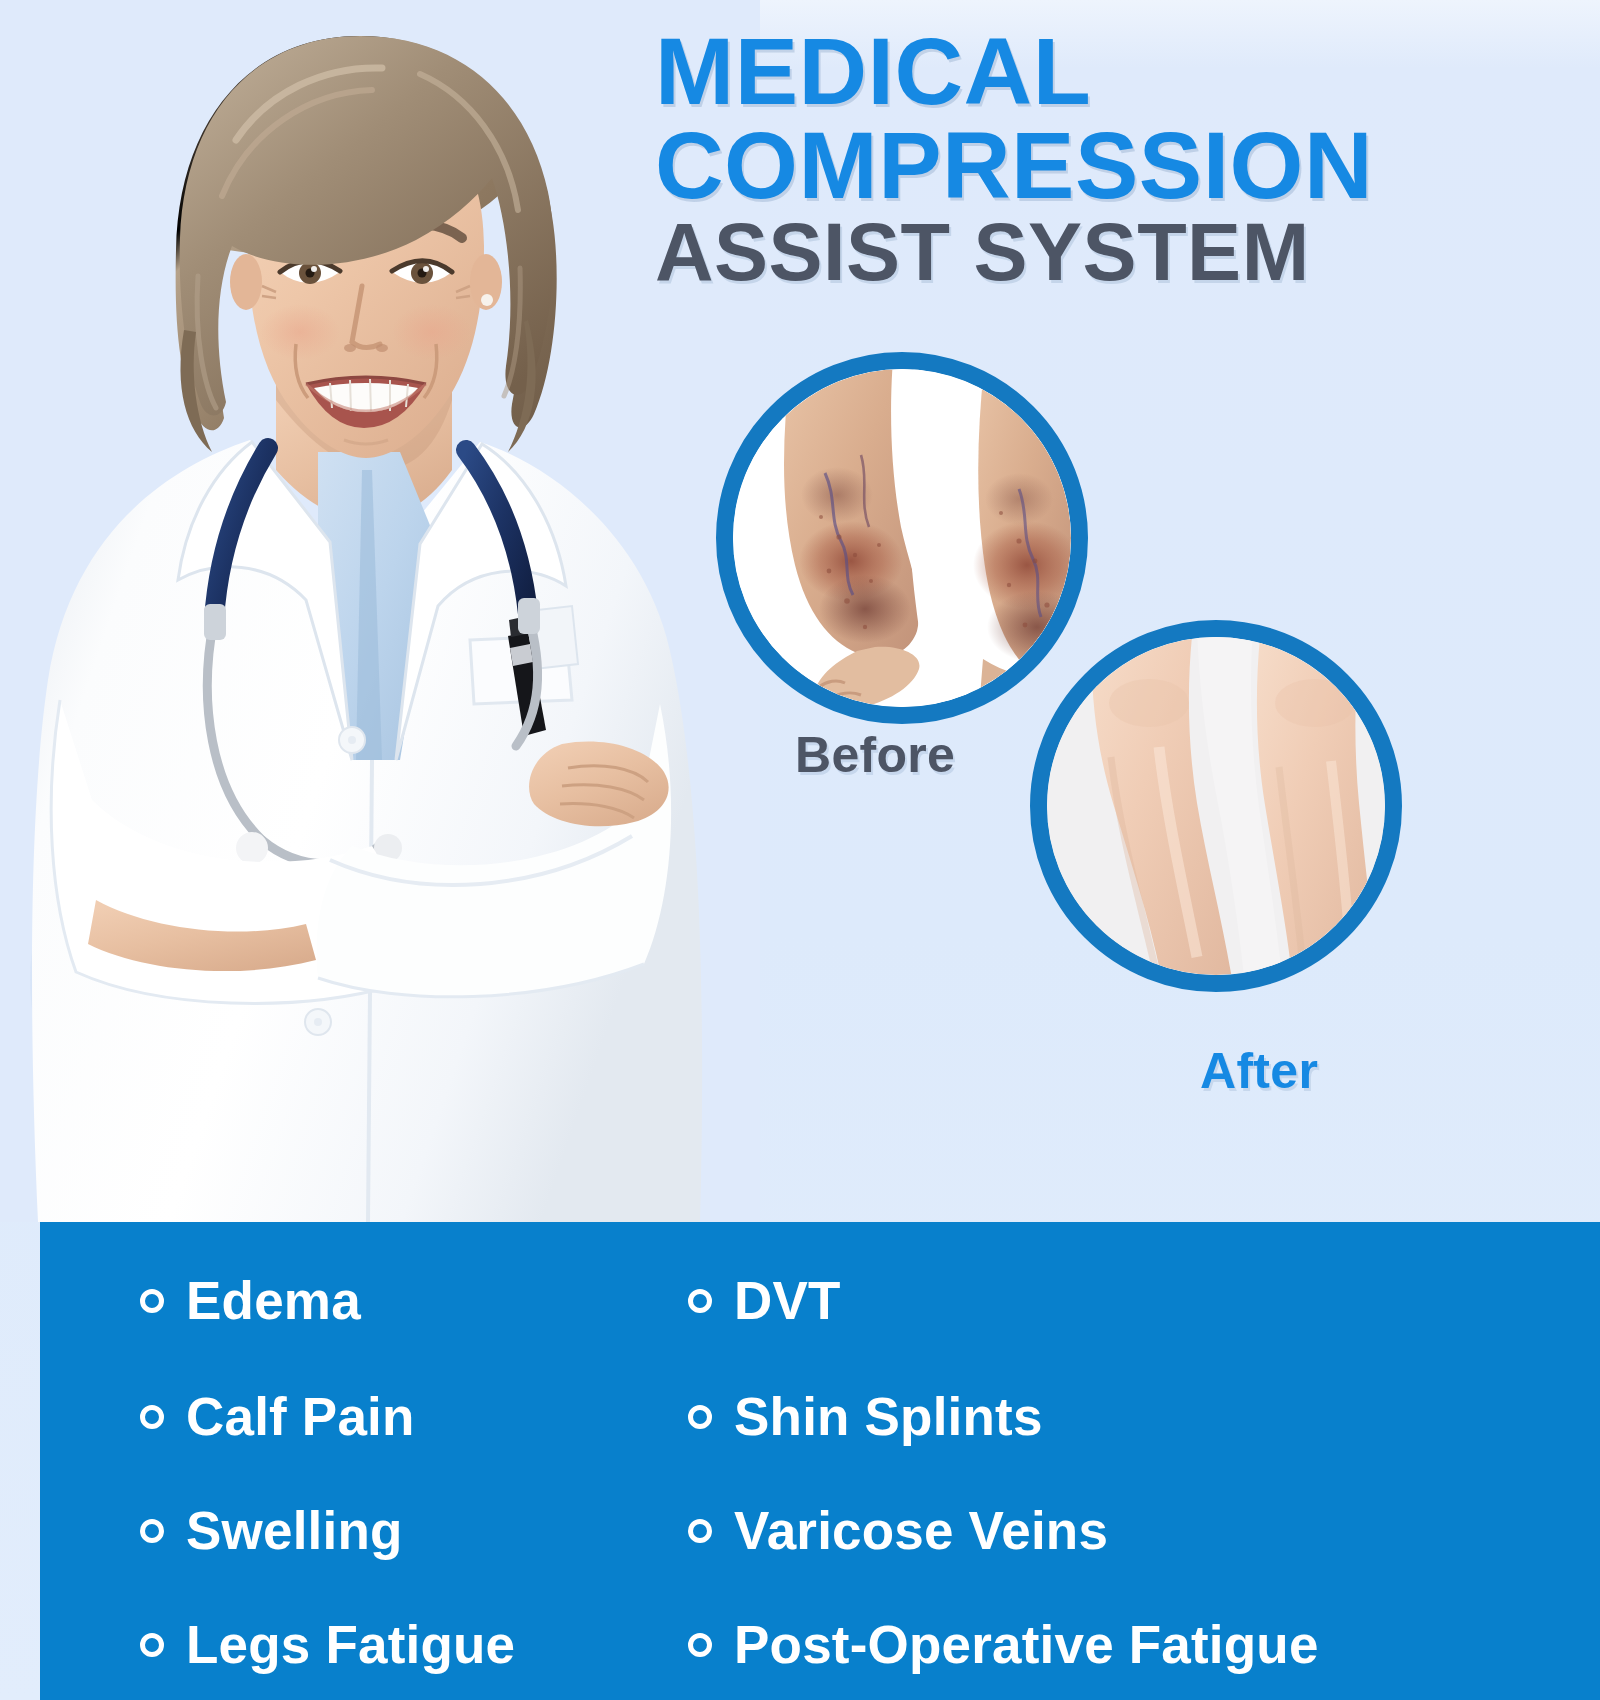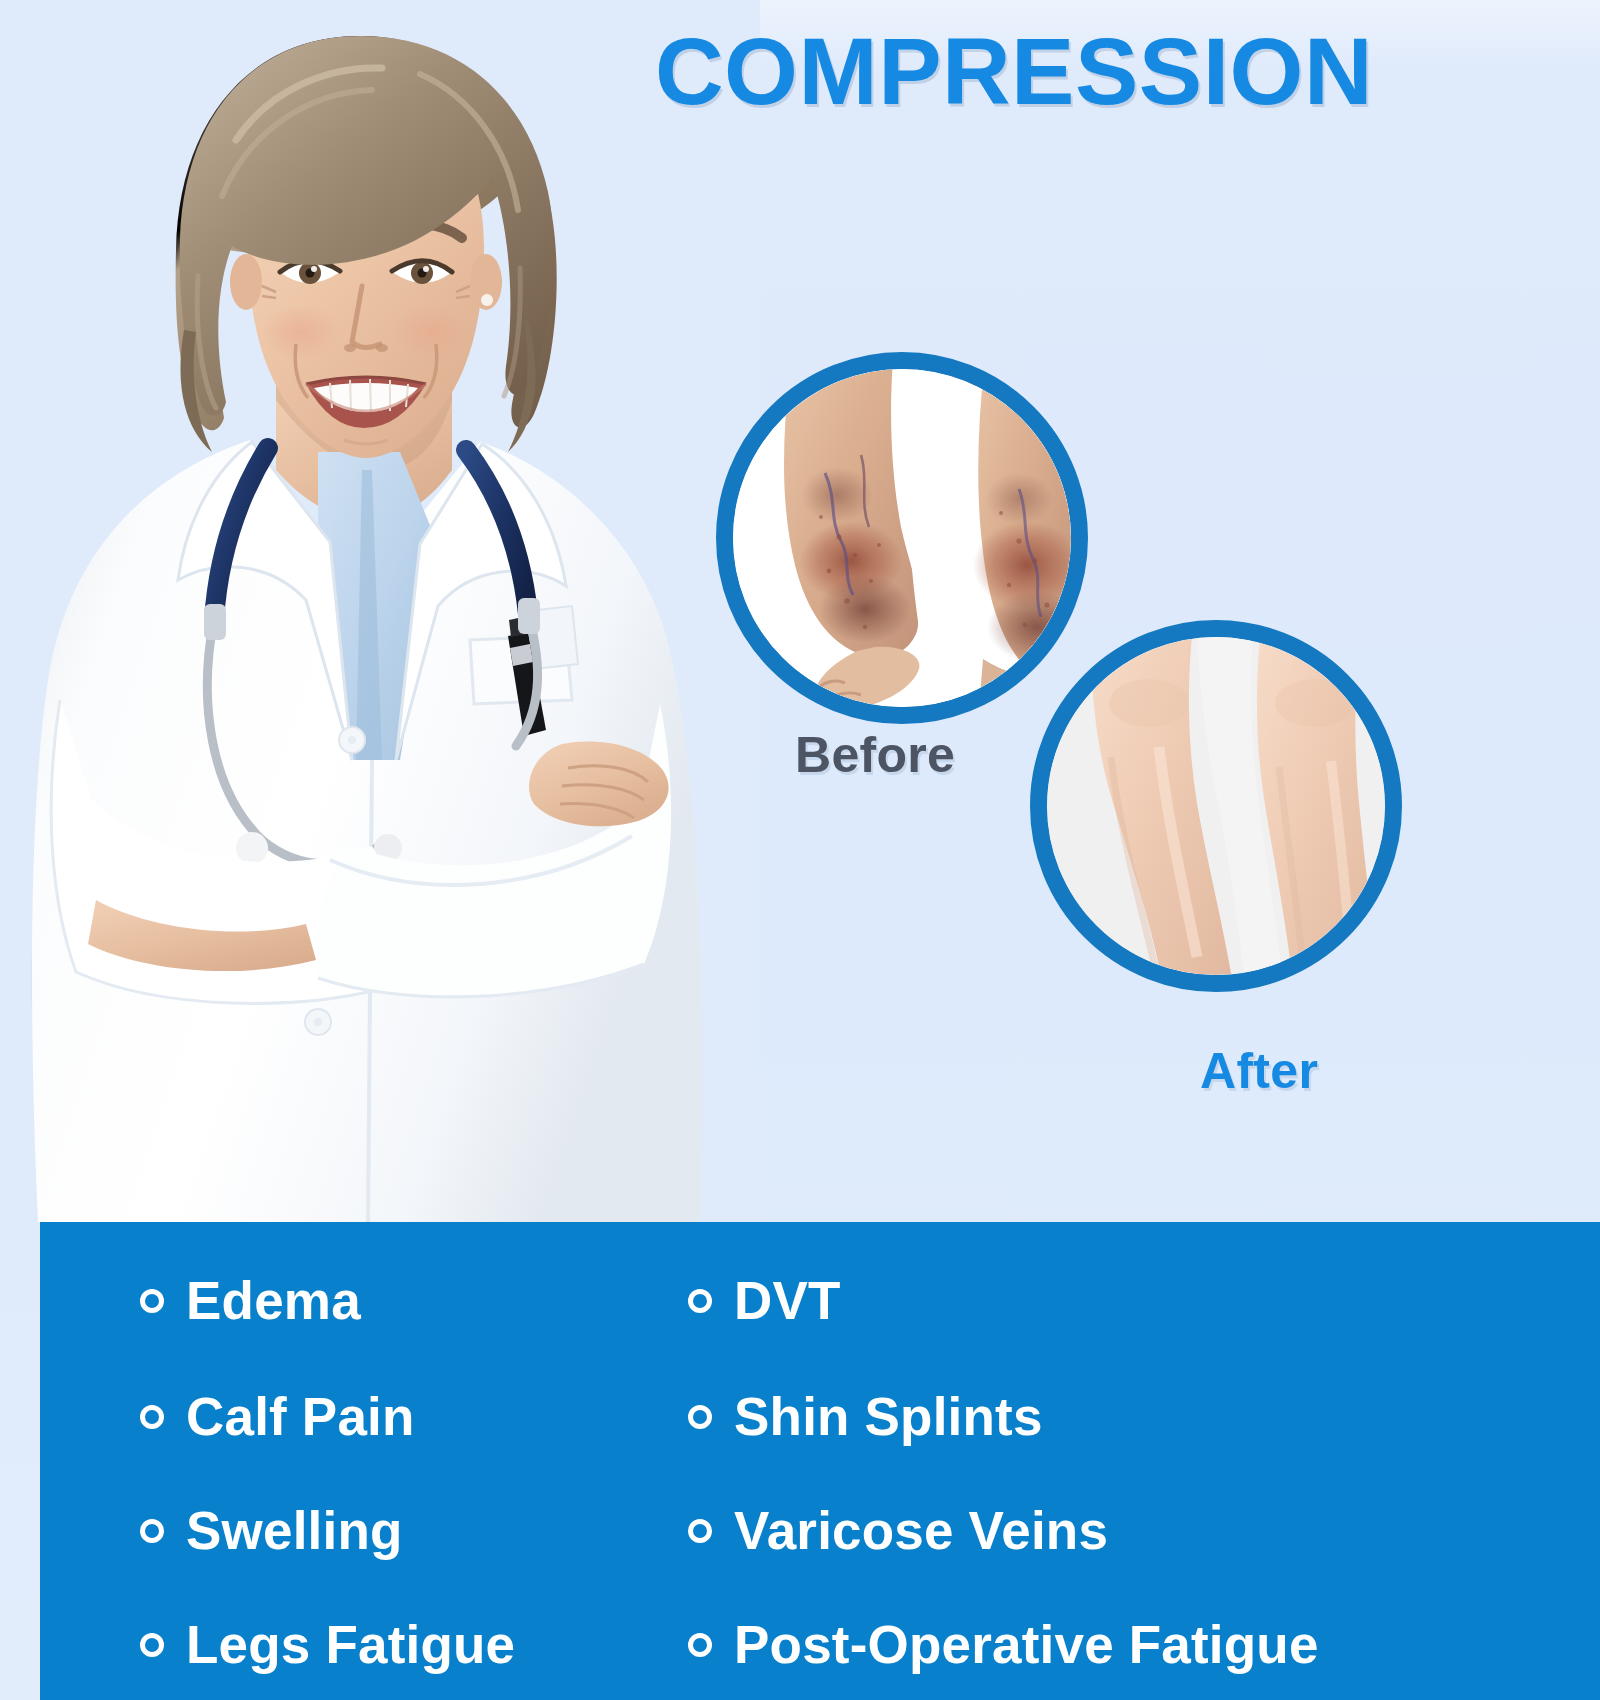--- a/index.html
+++ b/index.html
@@ -355,21 +355,23 @@
         <path d="M520 268 C522 330, 514 374, 504 396" stroke="#a89madi" stroke-width="5" fill="none" opacity="0.5" stroke-linecap="round"></path>
         <path d="M520 268 C522 330, 514 374, 504 396" stroke="#ab9782" stroke-width="5" fill="none" opacity="0.5" stroke-linecap="round"></path>
 
         <path d="M184 330 C174 388, 186 430, 212 452 C196 420, 190 374, 196 332 Z" fill="#7e6b55"></path>
         <path d="M528 320 C544 380, 534 428, 508 452 C526 418, 532 370, 524 322 Z" fill="#7e6b55"></path>
       </g>
     </svg>
   </div>
 
   <div class="headline">
+    <div class="headline-line hl-blue">MEDICAL</div>
     <div class="headline-line hl-blue l2">COMPRESSION</div>
+    <div class="headline-line hl-gray">ASSIST SYSTEM</div>
   </div>
 
   <div class="circle circle-before">
     <svg class="photo-svg" width="338" height="338" viewBox="0 0 338 338" aria-hidden="true">
       <defs>
         <linearGradient id="sickSkin" x1="0" y1="0" x2="1" y2="1">
           <stop offset="0%" stop-color="#e8c3a6"></stop>
           <stop offset="45%" stop-color="#d9ad8e"></stop>
           <stop offset="100%" stop-color="#c2937a"></stop>
         </linearGradient>

